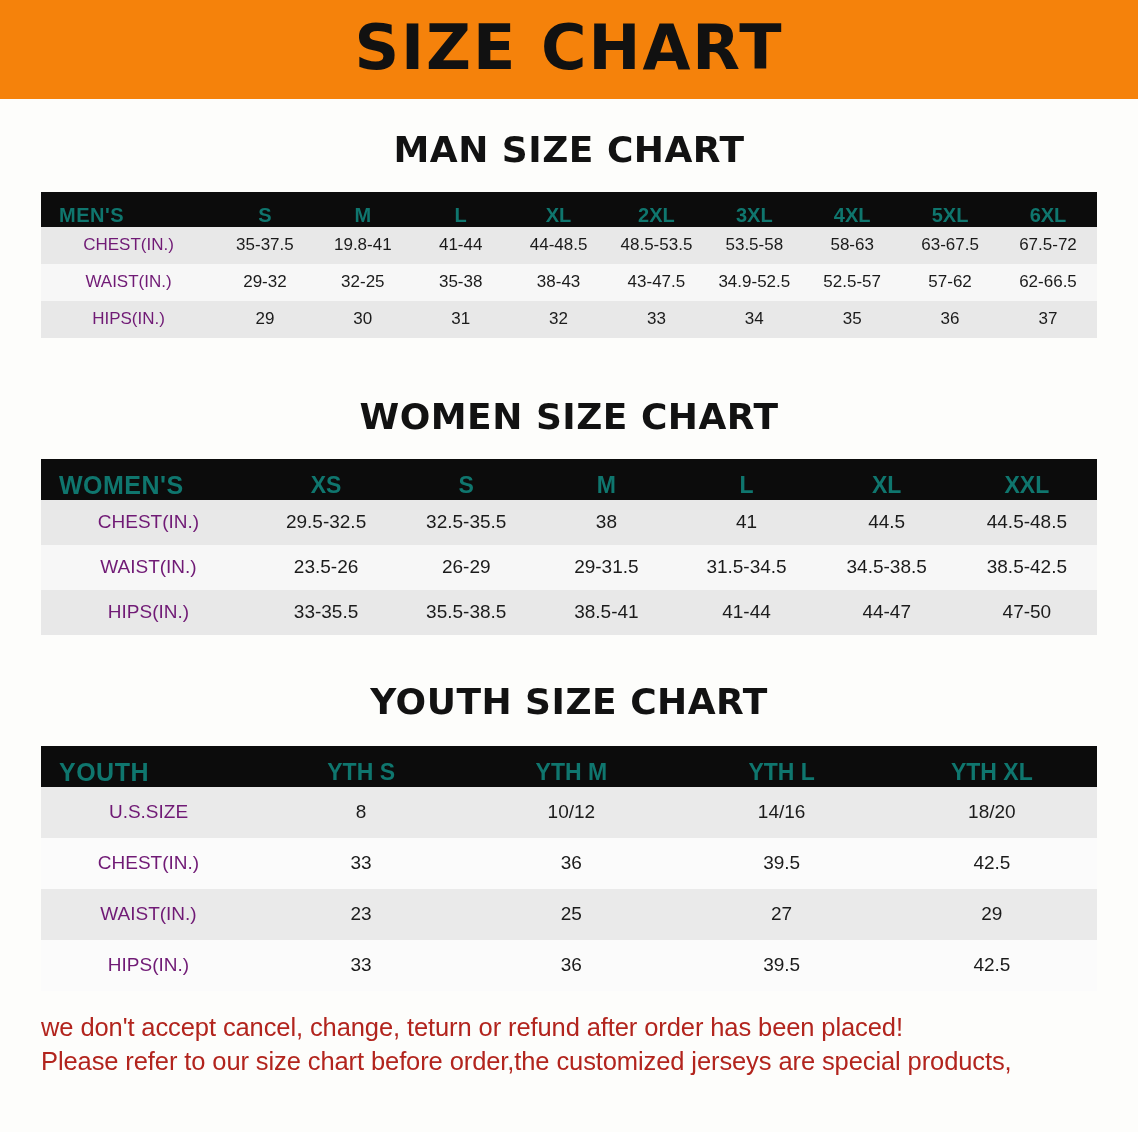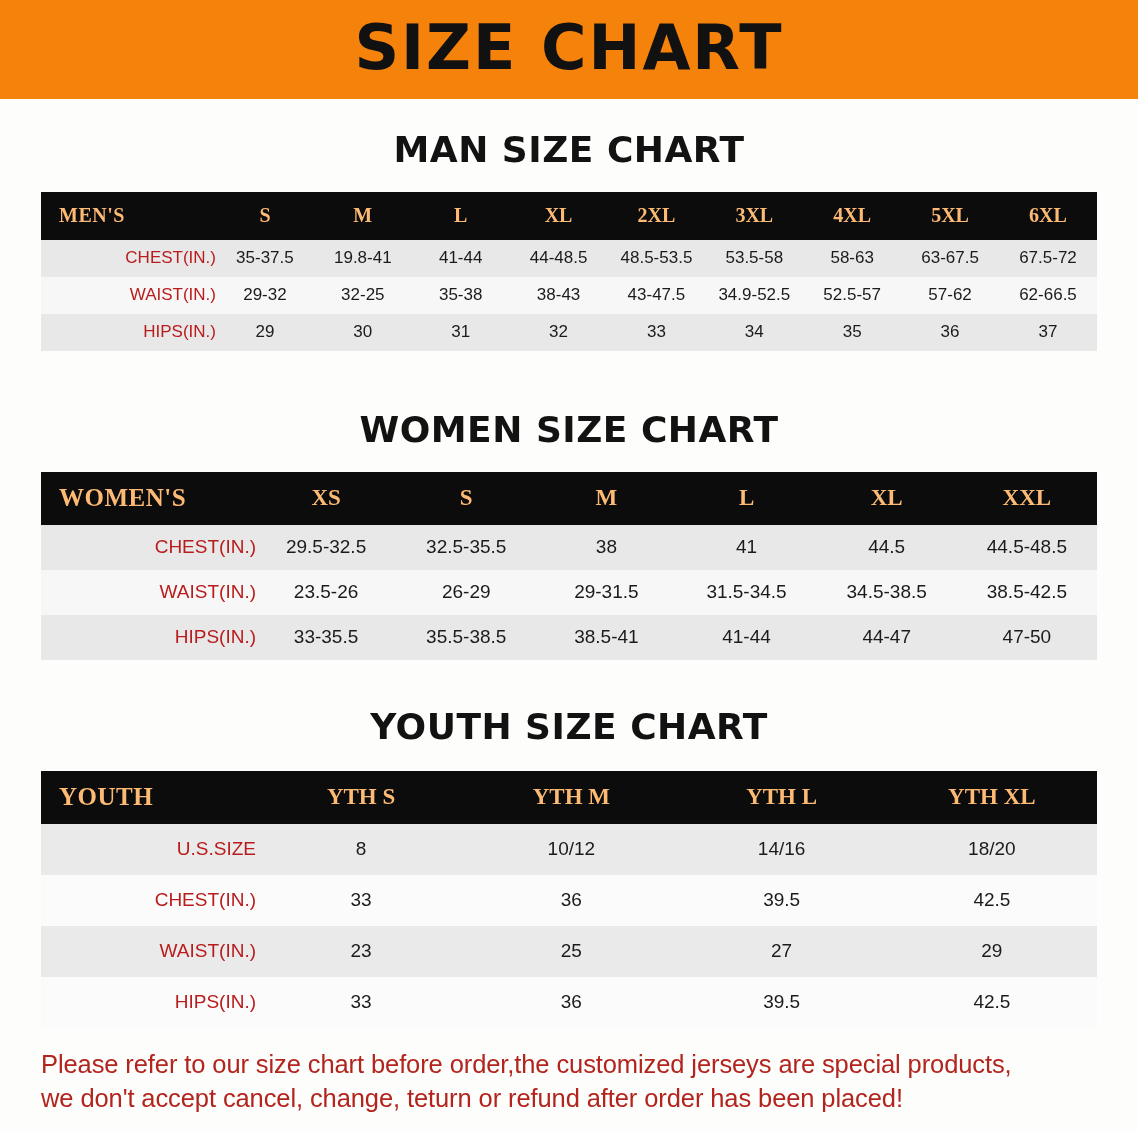--- a/index.html
+++ b/index.html
@@ -57,44 +57,44 @@
     width: 1056px;
     margin: 0 auto;
   }
   table {
     width: 100%;
     border-collapse: collapse;
     table-layout: fixed;
   }
   thead th {
     background: #0c0c0c;
-    color: #fdba74;
-    font-family: Liberation Serif, serif;
+    color: #0f766e;
+    font-family: Liberation Sans, sans-serif;
     font-weight: bold;
     font-size: 21px;
-    padding: 12px 0 13px 0;
+    padding: 12px 0 0 0;
     text-align: center;
   }
   thead th.row-head {
     text-align: left;
     padding-left: 18px;
     font-size: 23px;
     letter-spacing: 0.5px;
   }
   tbody td {
     font-family: "Liberation Sans", sans-serif;
     font-size: 18px;
     color: #1b1b1b;
     text-align: center;
     padding: 8px 0 9px 0;
   }
   tbody td.row-head {
-    text-align: right;
+    text-align: center;
     font-size: 18px;
-    color: #b91c1c;
+    color: #701a75;
   }
   
   tbody tr.odd  td { background: #e8e8e8; }
   tbody tr.even td { background: #f7f7f7; }
 
   
   .men col.c0   { width: 175px; }
   .women col.c0 { width: 215px; }
   .youth col.c0 { width: 215px; }
 
@@ -305,17 +305,17 @@
           <td>33</td>
           <td>36</td>
           <td>39.5</td>
           <td>42.5</td>
         </tr>
       </tbody>
     </table>
   </div>
 
   <div class="note">
+    <div>we don't accept cancel, change, teturn or refund after order has been placed!</div>
     <div>Please refer to our size chart before order,the customized jerseys are special products,</div>
-    <div>we don't accept cancel, change, teturn or refund after order has been placed!</div>
   </div>
 
 </div>
 
 </body></html>

